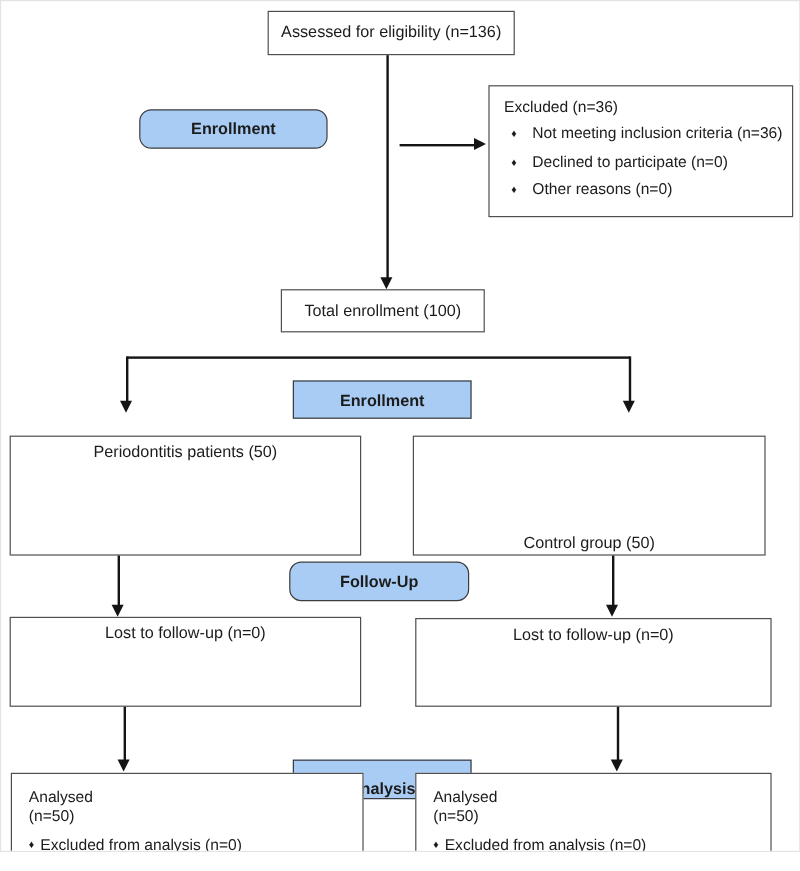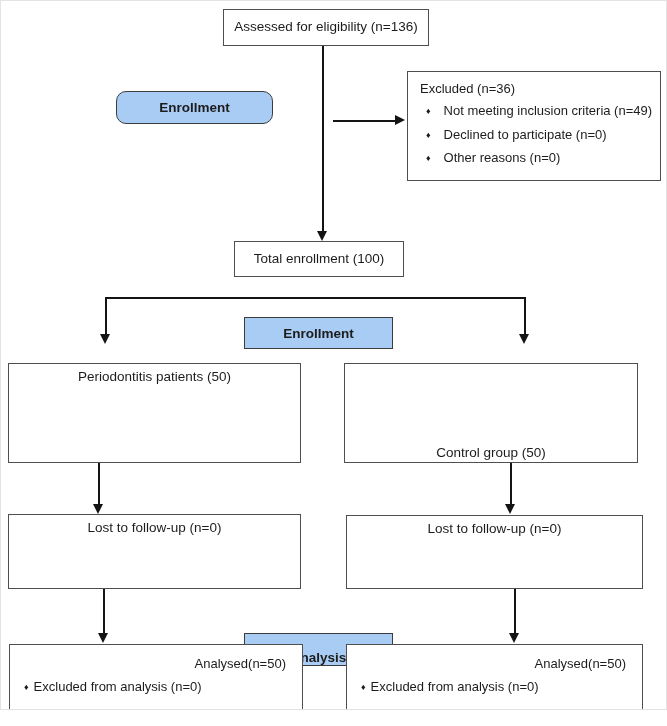--- a/index.html
+++ b/index.html
@@ -76,21 +76,21 @@
   .st-alloc   { left: 243px; top: 316px; width: 149px; height: 32px; }
   .st-follow  { left: 240px; top: 467px; width: 150px; height: 33px; }
   .st-ana     { left: 243px; top: 632px; width: 149px; height: 33px; align-items: flex-end; }
 
   
   .ex-title { margin-bottom: 6px; }
   .ex-item { display: flex; align-items: baseline; margin: 0 0 7px 6px; }
   .ex-item .diamond { font-size: 9px; margin-right: 13px; position: relative; top: -1px; }
 
   
-  .ana-row1 { display: flex; justify-content: flex-end; }
+  .ana-row1 { display: flex; justify-content: center; flex-direction: column; }
   .ana-row2 { margin-top: 7px; display: flex; align-items: baseline; }
   .ana-row2 .diamond { font-size: 9px; margin-right: 5px; position: relative; top: -1px; }
 </style>
 </head>
 <body>
 
 <div class="canvas">
 
   <div class="box center assessed">
     <span>Assessed for eligibility (n=136)</span>
@@ -103,21 +103,21 @@
   <div class="ah-right" style="left:394px; top:114px;"></div>
 
   <div class="stage rounded st-enroll">
     <span>Enrollment</span>
   </div>
 
   <div class="box excluded">
     <div class="ex-title">Excluded (n=36)</div>
     <div class="ex-item">
       <span class="diamond">♦</span>
-      <span>Not meeting inclusion criteria (n=49)</span>
+      <span>Not meeting inclusion criteria (n=36)</span>
     </div>
     <div class="ex-item">
       <span class="diamond">♦</span>
       <span>Declined to participate (n=0)</span>
     </div>
     <div class="ex-item">
       <span class="diamond">♦</span>
       <span>Other reasons (n=0)</span>
     </div>
   </div>
@@ -141,20 +141,23 @@
   </div>
   <div class="box top-center control">
     <span>Control group (50)</span>
   </div>
 
   <div class="line" style="left:97px; top:462px; width:1.5px; height:43px;"></div>
   <div class="ah-down" style="left:92px; top:503px;"></div>
   <div class="line" style="left:509px; top:462px; width:1.5px; height:43px;"></div>
   <div class="ah-down" style="left:504px; top:503px;"></div>
 
+  <div class="stage rounded st-follow">
+    <span>Follow-Up</span>
+  </div>
 
   <div class="box top-center lost-left">
     <span>Lost to follow-up (n=0)</span>
   </div>
   <div class="box top-center lost-right">
     <span>Lost to follow-up (n=0)</span>
   </div>
 
   <div class="line" style="left:102px; top:588px; width:1.5px; height:45px;"></div>
   <div class="ah-down" style="left:97px; top:632px;"></div>

